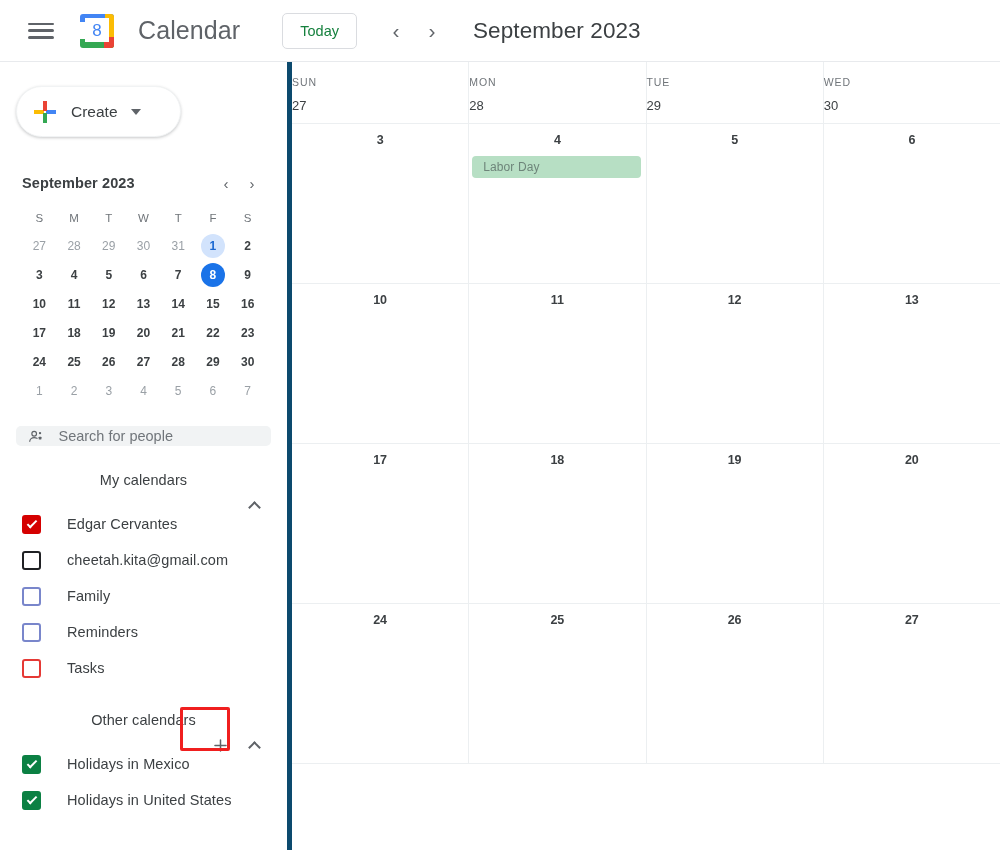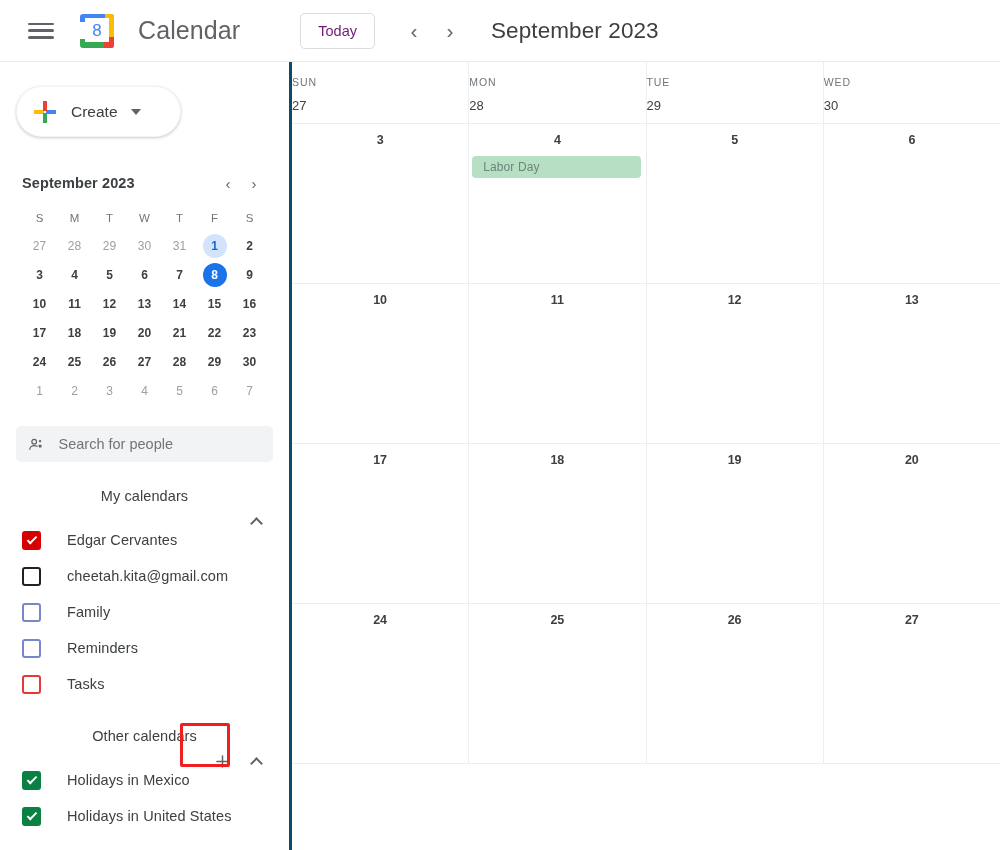--- a/index.html
+++ b/index.html
@@ -36,41 +36,41 @@
   .gcal-logo .inner {
     position: absolute; left: 15%; top: 13%; width: 70%; height: 72%;
     background: #fff; display: flex; align-items: center; justify-content: center;
     color: #4285f4; font-size: 17px; font-weight: 500; line-height: 1;
   }
   .brand {
     margin-left: 24px; font-size: 25px; color: #5f6368;
     font-weight: 400; letter-spacing: 0.1px;
   }
   .today-btn {
-    margin-left: 60px; height: 36px; padding: 0 17px;
+    margin-left: 42px; height: 36px; padding: 0 17px;
     border: 1px solid #dadce0; border-radius: 5px; background: #fff;
-    color: #701a75; font-size: 14.5px; font-family: inherit;
+    color: #15803d; font-size: 14.5px; font-family: inherit;
     display: flex; align-items: center; cursor: pointer;
   }
   .navarrow {
     width: 34px; height: 34px; border-radius: 50%; background: none; border: none;
     color: #5f6368; font-size: 21px; cursor: pointer;
     display: flex; align-items: center; justify-content: center; font-family: inherit;
   }
   .navarrow.prev { margin-left: 22px; }
   .navarrow.next { margin-left: 2px; }
   .period-title {
     margin-left: 24px; font-size: 22.5px; color: #3c4043; font-weight: 400;
     letter-spacing: 0.1px;
   }
 
   
   .sidebar {
     position: absolute; left: 0; top: 62px; width: 292px; height: 788px;
-    background: #fff; border-right: 3px solid #0c4a6e; overflow: hidden;
+    background: #fff; border-right: 5px solid #0c4a6e; overflow: hidden;
   }
   .create-btn {
     margin: 24px 0 0 16px; height: 51px; width: 165px;
     border: 1px solid #f1f3f4; border-radius: 26px; background: #fff;
     box-shadow: 0 1px 3px rgba(60,64,67,.28);
     display: flex; align-items: center; cursor: pointer; font-family: inherit;
   }
   .plus-multi { position: relative; width: 22px; height: 22px; margin-left: 17px; flex: none; }
   .plus-multi i { position: absolute; display: block; }
   .pm-l { left: 0; top: 9px; width: 10px; height: 4px; background: #fbbc04; }
@@ -106,21 +106,21 @@
     width: 24px; height: 24px; border-radius: 50%;
     display: flex; align-items: center; justify-content: center;
     font-size: 12px; color: #3c4043; font-weight: 700;
   }
   .mini-cell.muted .mini-num { color: #9aa0a6; font-weight: 400; }
   .mini-num.sel { background: #d2e3fc; color: #1967d2; }
   .mini-num.today { background: #1a73e8; color: #fff; }
 
   
   .people-search {
-    margin: 22px 16px 0 16px; height: 36px; background: #f1f3f4; border-radius: 5px;
+    margin: 22px 16px 0 16px; height: 20px; background: #f1f3f4; border-radius: 5px;
     display: flex; align-items: center; padding: 4px 12px; cursor: text;
   }
   .people-search input {
     border: none; background: none; outline: none; margin-left: 14px;
     font-size: 14.5px; color: #5f6368; font-family: inherit; width: 100%;
   }
   .people-search input::placeholder { color: #70757a; }
 
   
   .group { margin-top: 26px; padding: 0 16px 0 16px; }

